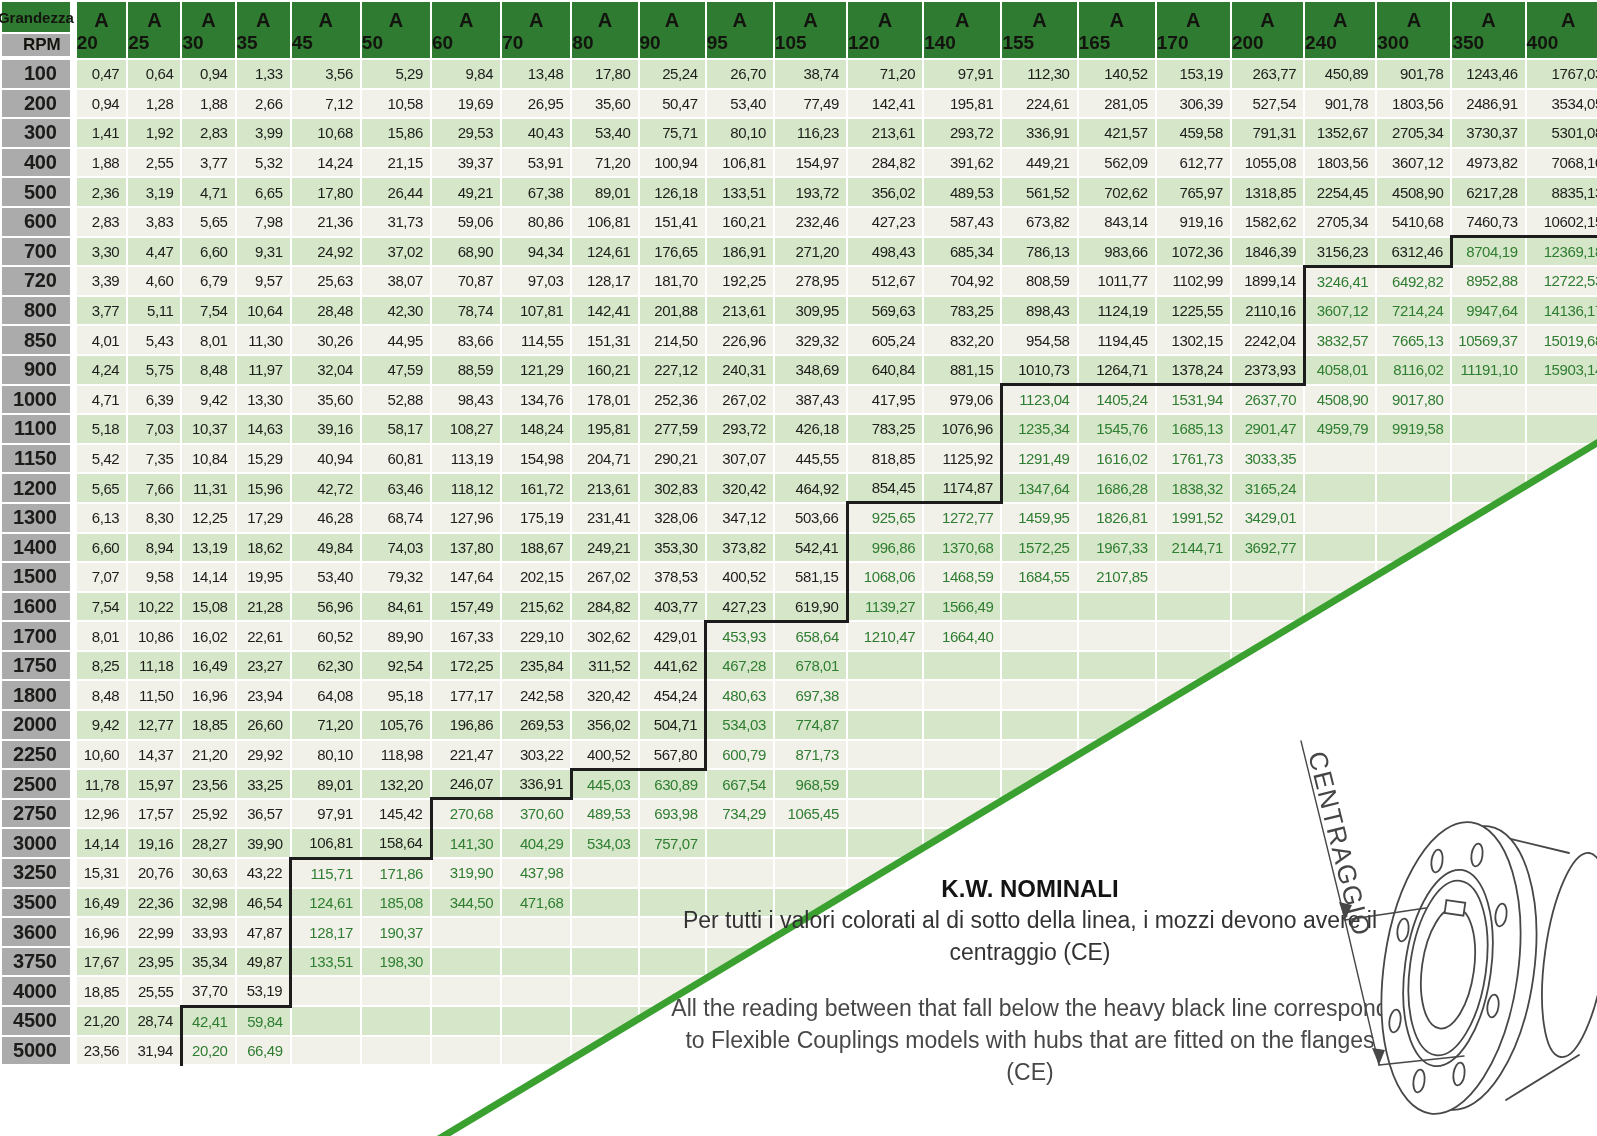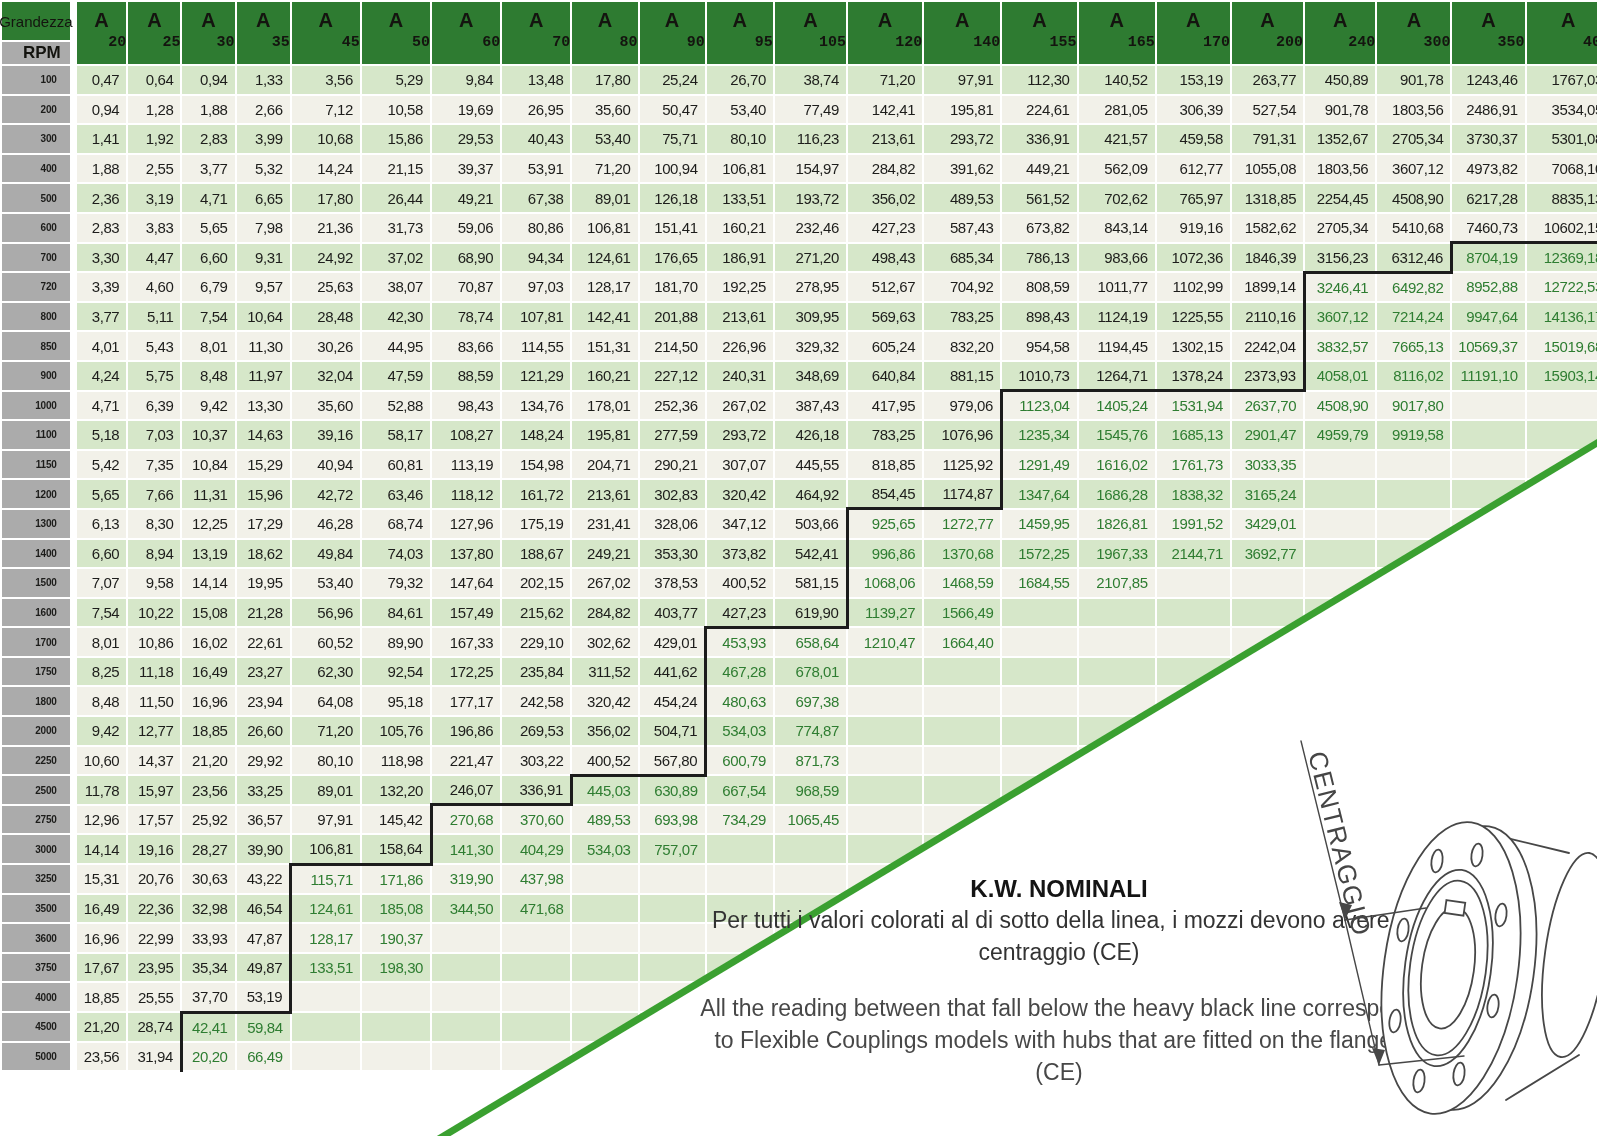--- a/index.html
+++ b/index.html
@@ -2,39 +2,39 @@
 <html style="--hdr: #2e7b31; --rowg: #d6e7c9; --roww: #f2f1e9; --tgreen: #2e7d31; --gray: #ababab; --heavy: #1c1c1c; --diag: #3aa030;"><head>
 <meta charset="utf-8">
 <style>
   html,body{margin:0;padding:0;background:#fff;}
   #stage{position:relative;width:1597px;height:1136px;overflow:hidden;background:#fff;
          font-family:"Liberation Sans",sans-serif;}
   table{border-collapse:collapse;table-layout:fixed;width:1612px;position:absolute;left:0;top:0;}
   th,td{border:2px solid #fff;padding:0;box-sizing:border-box;}
   thead th{background:var(--hdr);vertical-align:top;}
   .a{font-size:20px;font-weight:bold;color:#14140f;text-align:center;padding-top:7px;line-height:22px;}
-  .sz{font-size:15px;font-weight:bold;color:#14140f;text-align:right;line-height:24px;padding-bottom:3px;font-family:Liberation Mono, monospace;}
+  .sz{font-size:19px;font-weight:bold;color:#14140f;text-align:left;line-height:24px;padding-bottom:3px;}
   th.corner{background:#fff;border-right:7px solid #fff;padding:0;}
-  .grand{height:40px;background:var(--hdr);color:#14140f;font-size:15px;font-weight:normal;
+  .grand{height:32px;background:var(--hdr);color:#14140f;font-size:15px;font-weight:bold;
          display:flex;align-items:center;justify-content:center;border-bottom:2px solid #fff;box-sizing:border-box;}
   .rpmlbl{height:22px;background:var(--gray);color:#14140f;font-size:17px;font-weight:bold;
          display:flex;align-items:center;justify-content:center;padding-left:12px;}
   tbody td{height:29.6px;}
-  td.rpmh{background:var(--gray);font-weight:bold;font-size:10px;color:#1c1c1a;text-align:right;
+  td.rpmh{background:var(--gray);font-weight:bold;font-size:20px;color:#1c1c1a;text-align:right;
           padding-right:13px;border-right:7px solid #fff;letter-spacing:-0.2px;}
   td.num{font-size:15px;text-align:right;padding-right:7px;color:#1d1d1b;white-space:nowrap;letter-spacing:-0.4px;}
   tr.bandA td{background:var(--rowg);}
   tr.bandB td{background:var(--roww);}
   tr.bandA td.rpmh,tr.bandB td.rpmh{background:var(--gray);}
   td.greentx{color:var(--tgreen);}
   td.hl{border-left:3px solid var(--heavy);}
   td.ht{border-top:3px solid var(--heavy);margin-left:38px;}
   #overlay{position:absolute;left:0;top:0;z-index:2;pointer-events:none;}
   #diag-line{stroke:var(--diag);stroke-width:7;fill:none;}
-  #note{position:absolute;left:697px;top:874px;width:724px;z-index:3;text-align:center;color:#2c2c2c;}
+  #note{position:absolute;left:668px;top:874px;width:724px;z-index:3;text-align:center;color:#2c2c2c;}
   #note .t{font-size:24px;font-weight:bold;color:#141414;line-height:30px;}
   #note .b{font-size:23px;line-height:32px;color:#333;}
   #note .gap{height:24px;}
   #note .ben{color:#474747;}
   #flange{position:absolute;left:1268px;top:656px;z-index:3;}
   #flange *{vector-effect:non-scaling-stroke;}
 </style>
 </head>
 <body>
 

